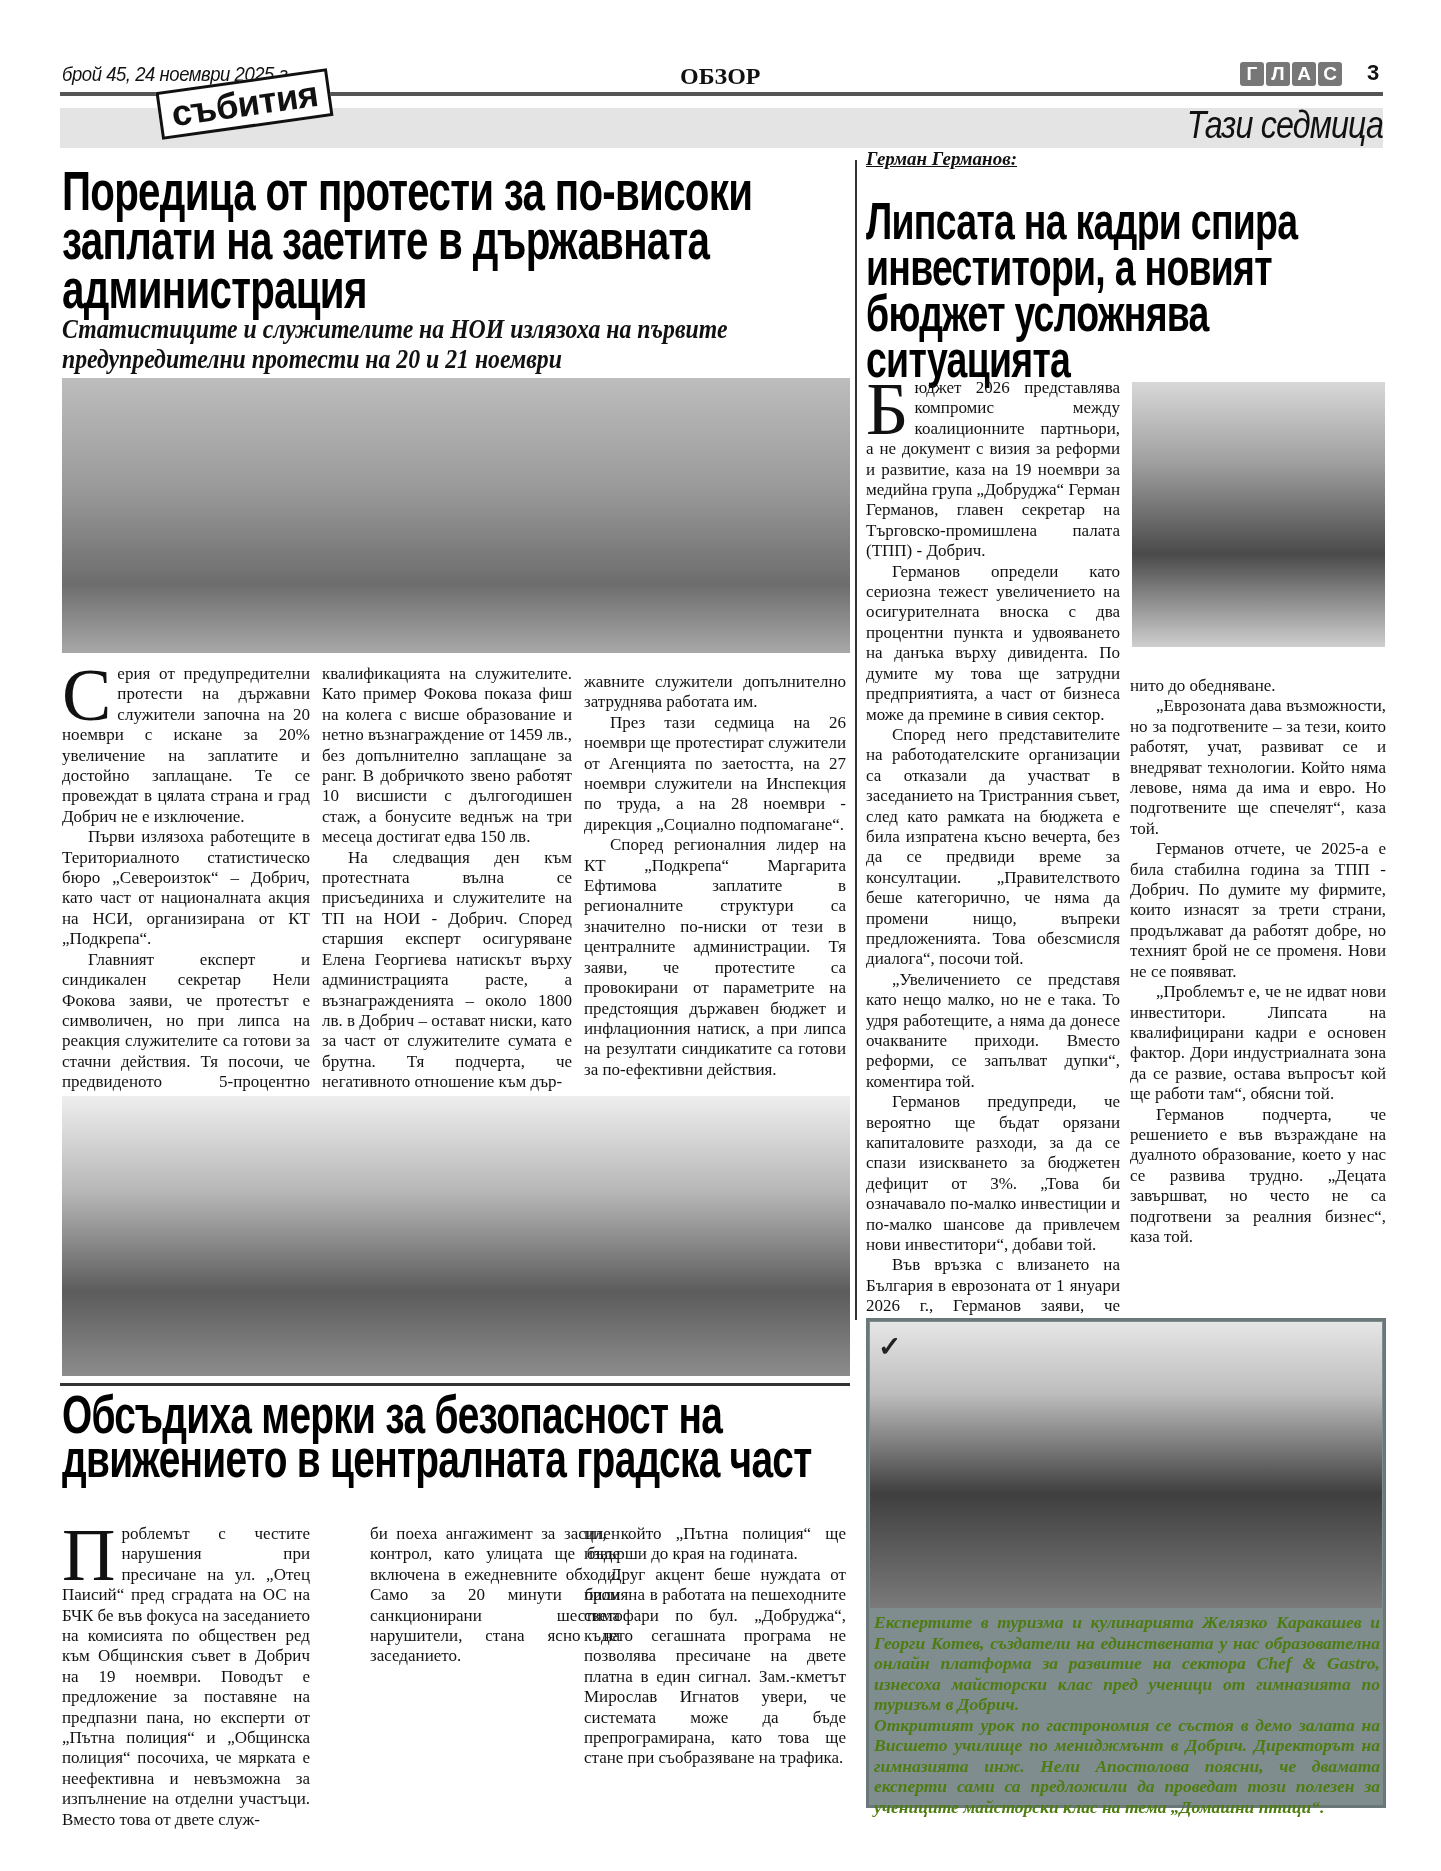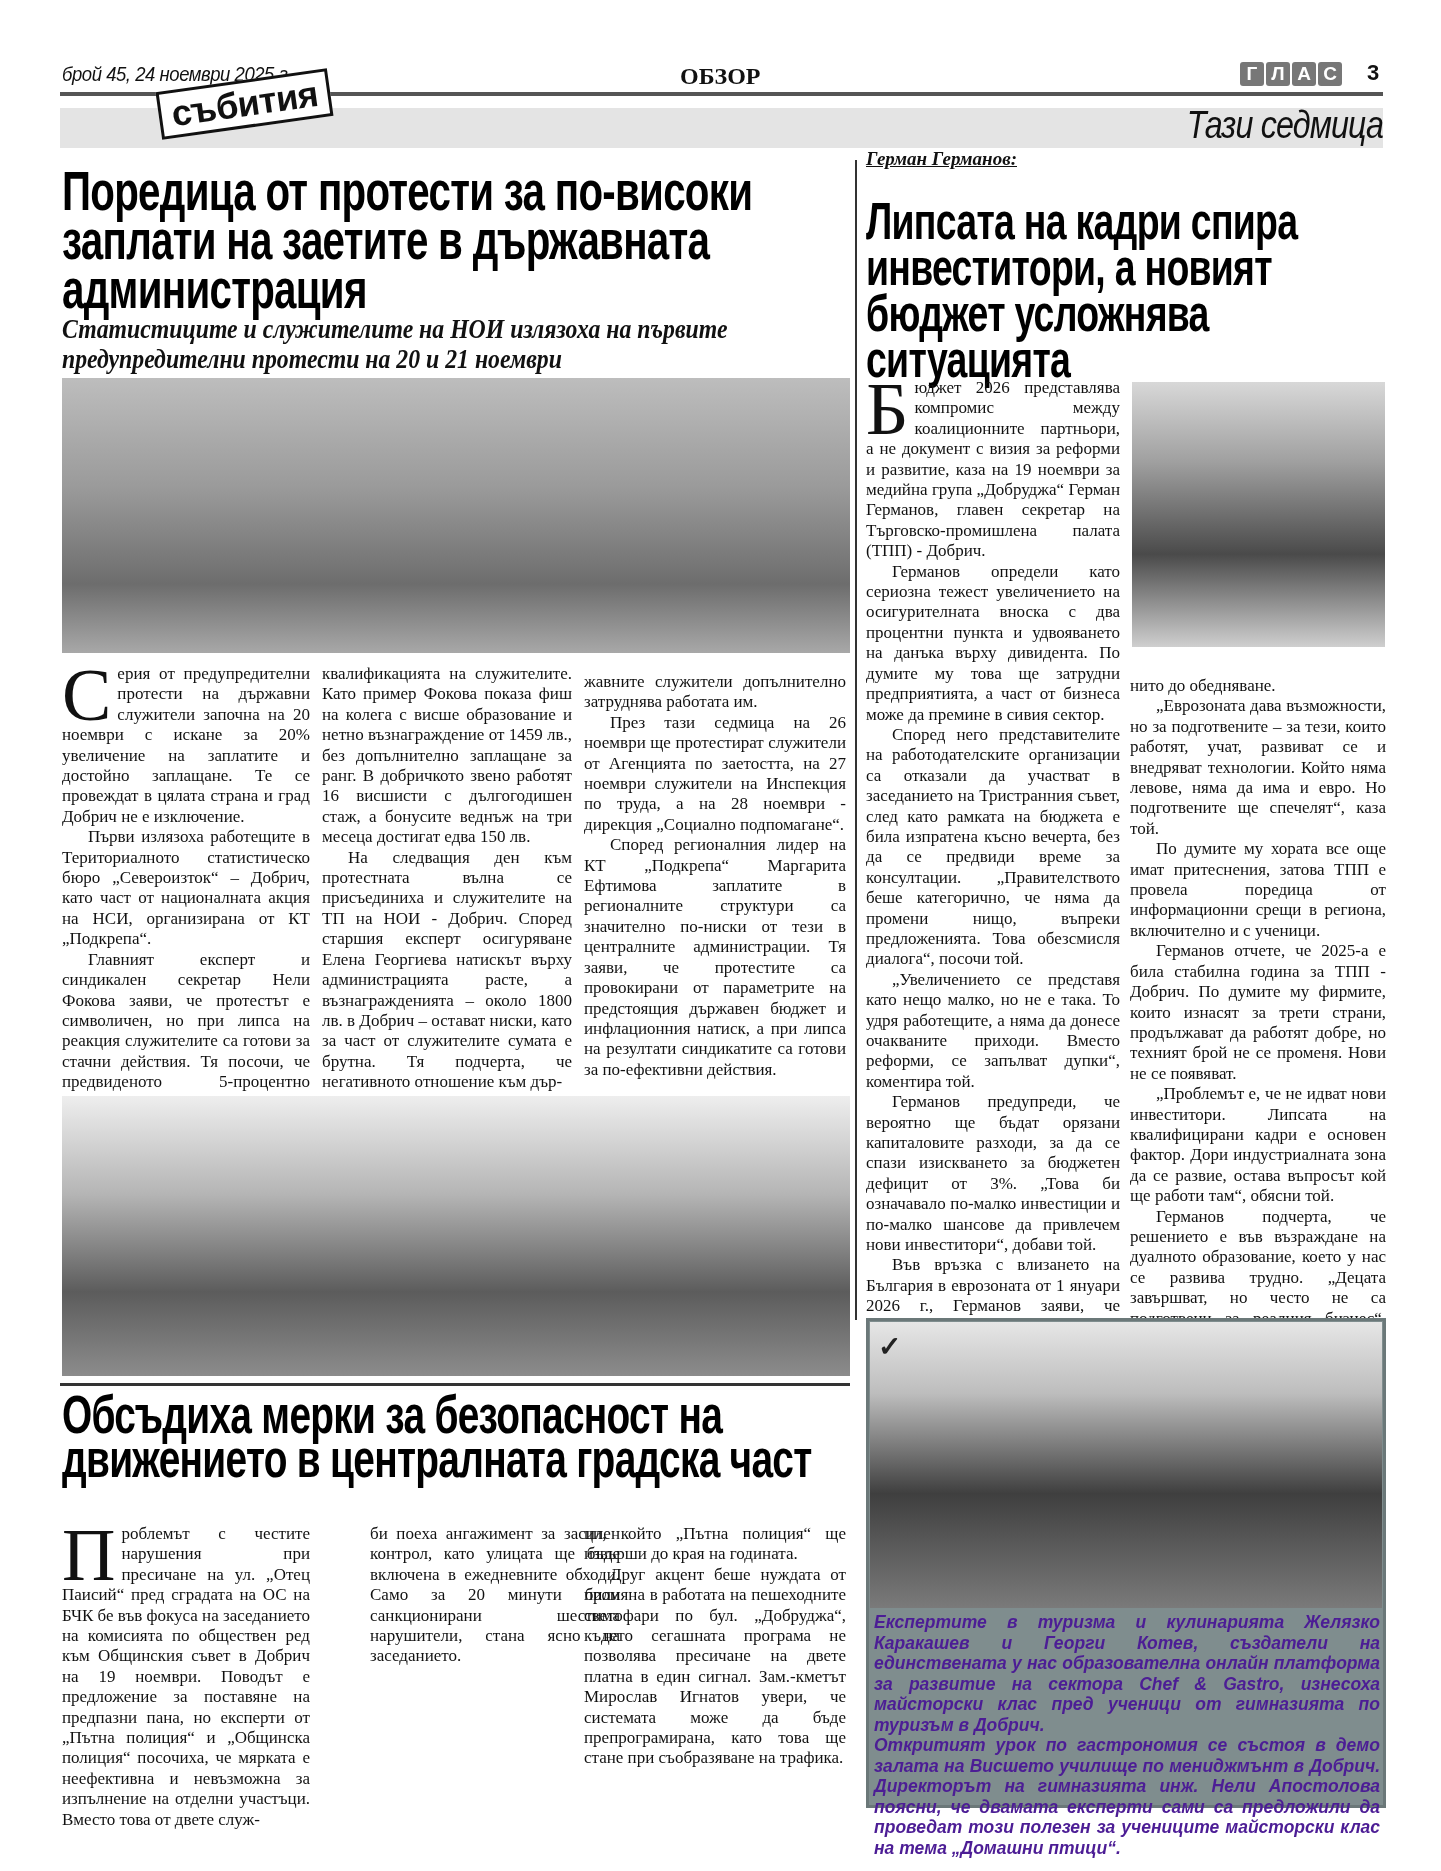--- a/index.html
+++ b/index.html
@@ -30,21 +30,21 @@
   .vrule { left: 855px; top: 160px; width: 2px; height: 1160px; background: #333; }
   .hrule3 { left: 60px; top: 1383px; width: 790px; height: 3px; background: #333; }
 
   
   .photo { background: #8a8a8a; overflow: hidden; }
   .photo1 { left: 62px; top: 378px; width: 788px; height: 275px; background: linear-gradient(180deg,#bdbdbd 0%,#9a9a9a 40%,#6d6d6d 75%,#a8a8a8 100%); }
   .photo2 { left: 62px; top: 1096px; width: 788px; height: 280px; background: linear-gradient(180deg,#eeeeee 0%,#b5b5b5 35%,#5c5c5c 70%,#8c8c8c 100%); }
   .photo3 { left: 1132px; top: 382px; width: 253px; height: 265px; background: linear-gradient(180deg,#d8d8d8 0%,#a0a0a0 30%,#4a4a4a 65%,#cfcfcf 100%); }
   .caption-box { left: 866px; top: 1318px; width: 520px; height: 490px; background: #7f8d8e; border: 3px solid #6b7879; }
   .photo4 { left: 870px; top: 1322px; width: 512px; height: 286px; background: linear-gradient(180deg,#e6e6e6 0%,#bdbdbd 25%,#3f3f3f 60%,#7a7a7a 100%); }
-  .caption { left: 874px; top: 1612px; width: 506px; font-family: Liberation Sans, sans-serif; font-style: italic; font-weight: bold; color: #4c1d95; font-size: 17.5px; line-height: 20.5px; text-align: justify; }
+  .caption { left: 874px; top: 1612px; width: 506px; font-family: Liberation Serif, serif; font-style: italic; font-weight: bold; color: #4d7c0f; font-size: 17.5px; line-height: 20.5px; text-align: justify; }
   .caption p { margin: 0; }
 
   
   .col { font-family: "Liberation Serif", serif; font-size: 17px; line-height: 20.4px; text-align: justify; hyphens: manual; }
   .col p { text-indent: 26px; }
   .col p.first { text-indent: 0; }
   .dropcap { float: left; font-size: 74px; line-height: 58px; padding-right: 6px; margin-top: 2px; font-family: "Liberation Serif", serif; }
 
   .c1 { left: 62px; top: 664px; width: 248px; }
   .c2 { left: 322px; top: 664px; width: 250px; }
@@ -77,21 +77,21 @@
 <div class="abs hl hl1">Поредица от протести за по-високи заплати на заетите в държавната администрация</div>
 <div class="abs deck1">Статистиците и служителите на НОИ излязоха на първите предупредителни протести на 20 и 21 ноември</div>
 <div class="abs photo photo1" title="Protesters in vests holding signs in front of an office building"></div>
 
 <div class="abs col c1">
   <p class="first"><span class="dropcap">С</span><span>ерия от предупредителни протести на държавни служители започна на 20 ноември с искане за 20% увеличение на заплатите и достойно заплащане. Те се провеждат в цялата страна и град Добрич не е изключение.</span></p>
   <p>Първи излязоха работещите в Териториалното статистическо бюро „Североизток“ – Добрич, като част от националната акция на НСИ, организирана от КТ „Подкрепа“.</p>
   <p>Главният експерт и синдикален секретар Нели Фокова заяви, че протестът е символичен, но при липса на реакция служителите са готови за стачни действия. Тя посочи, че предвиденото 5-процентно увеличение е недостатъчно и не отговаря на</p>
 </div>
 <div class="abs col c2">
-  <p class="first">квалификацията на служителите. Като пример Фокова показа фиш на колега с висше образование и нетно възнаграждение от 1459 лв., без допълнително заплащане за ранг. В добричкото звено работят 16 висшисти с дългогодишен стаж, а бонусите веднъж на три месеца достигат едва 150 лв.</p>
+  <p class="first">квалификацията на служителите. Като пример Фокова показа фиш на колега с висше образование и нетно възнаграждение от 1459 лв., без допълнително заплащане за ранг. В добричкото звено работят 10 висшисти с дългогодишен стаж, а бонусите веднъж на три месеца достигат едва 150 лв.</p>
   <p>На следващия ден към протестната вълна се присъединиха и служителите на ТП на НОИ - Добрич. Според старшия експерт осигуряване Елена Георгиева натискът върху администрацията расте, а възнагражденията – около 1800 лв. в Добрич – остават ниски, като за част от служителите сумата е брутна. Тя подчерта, че негативното отношение към дър-</p>
 </div>
 <div class="abs col c3">
   <p class="first">жавните служители допълнително затруднява работата им.</p>
   <p>През тази седмица на 26 ноември ще протестират служители от Агенцията по заетостта, на 27 ноември служители на Инспекция по труда, а на 28 ноември - дирекция „Социално подпомагане“.</p>
   <p>Според регионалния лидер на КТ „Подкрепа“ Маргарита Ефтимова заплатите в регионалните структури са значително по-ниски от тези в централните администрации. Тя заяви, че протестите са провокирани от параметрите на предстоящия държавен бюджет и инфлационния натиск, а при липса на резултати синдикатите са готови за по-ефективни действия.</p>
 </div>
 
 <div class="abs vrule"></div>
 <div class="abs kicker2">Герман Германов:</div>
@@ -102,21 +102,20 @@
   <p class="first"><span class="dropcap">Б</span><span>юджет 2026 представлява компромис между коалиционните партньори, а не документ с визия за реформи и развитие, каза на 19 ноември за медийна група „Добруджа“ Герман Германов, главен секретар на Търговско-промишлена палата (ТПП) - Добрич.</span></p>
   <p>Германов определи като сериозна тежест увеличението на осигурителната вноска с два процентни пункта и удвояването на данъка върху дивидента. По думите му това ще затрудни предприятията, а част от бизнеса може да премине в сивия сектор.</p>
   <p>Според него представителите на работодателските организации са отказали да участват в заседанието на Тристранния съвет, след като рамката на бюджета е била изпратена късно вечерта, без да се предвиди време за консултации. „Правителството беше категорично, че няма да промени нищо, въпреки предложенията. Това обезсмисля диалога“, посочи той.</p>
   <p>„Увеличението се представя като нещо малко, но не е така. То удря работещите, а няма да донесе очакваните приходи. Вместо реформи, се запълват дупки“, коментира той.</p>
   <p>Германов предупреди, че вероятно ще бъдат орязани капиталовите разходи, за да се спази изискването за бюджетен дефицит от 3%. „Това би означавало по-малко инвестиции и по-малко шансове да привлечем нови инвеститори“, добави той.</p>
   <p>Във връзка с влизането на България в еврозоната от 1 януари 2026 г., Германов заяви, че промяната сама по себе си няма да доведе нито до забогатяване,</p>
 </div>
 <div class="abs col c5">
   <p class="first">нито до обедняване.</p>
   <p>„Еврозоната дава възможности, но за подготвените – за тези, които работят, учат, развиват се и внедряват технологии. Който няма левове, няма да има и евро. Но подготвените ще спечелят“, каза той.</p>
-  <p>По думите му хората все още имат притеснения, затова ТПП е провела поредица от информационни срещи в региона, включително и с ученици.</p>
   <p>Германов отчете, че 2025-а е била стабилна година за ТПП - Добрич. По думите му фирмите, които изнасят за трети страни, продължават да работят добре, но техният брой не се променя. Нови не се появяват.</p>
   <p>„Проблемът е, че не идват нови инвеститори. Липсата на квалифицирани кадри е основен фактор. Дори индустриалната зона да се развие, остава въпросът кой ще работи там“, обясни той.</p>
   <p>Германов подчерта, че решението е във възраждане на дуалното образование, което у нас се развива трудно. „Децата завършват, но често не са подготвени за реалния бизнес“, каза той.</p>
 </div>
 
 <div class="abs photo photo2" title="Crowd of protesters with signs on building steps near a parking sign"></div>
 
 <div class="abs hrule3"></div>
 <div class="abs hl hl3">Обсъдиха мерки за безопасност на движението в централната градска част</div>
 

